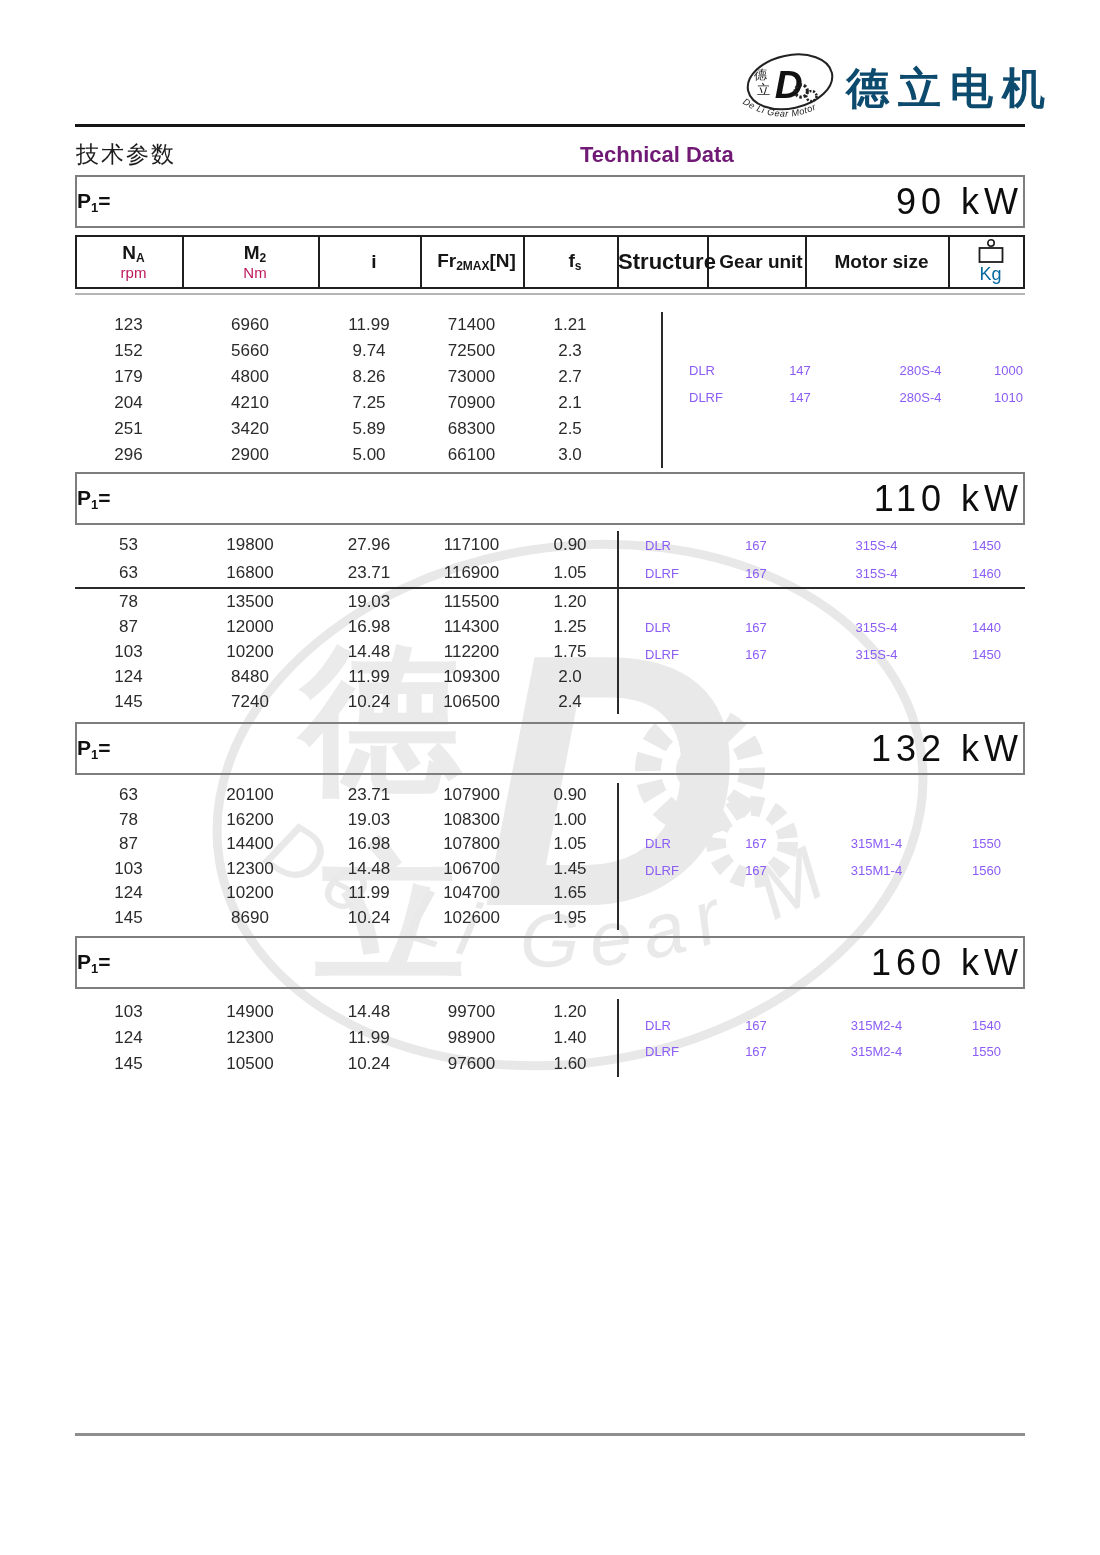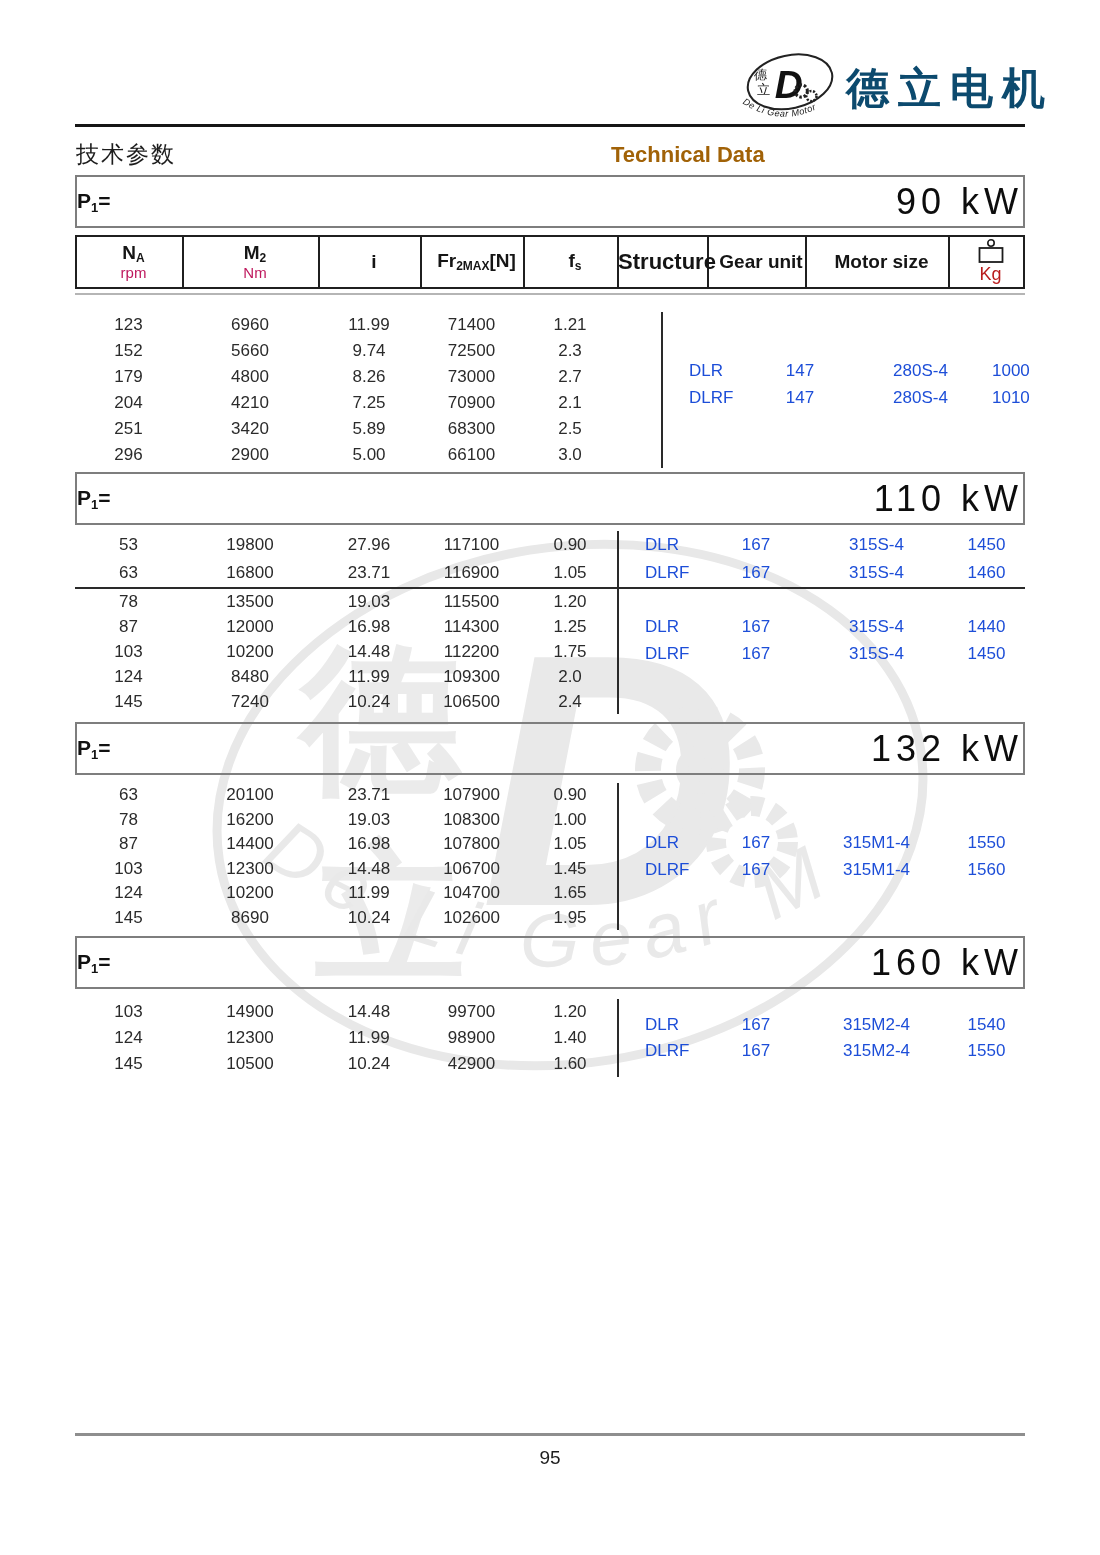--- a/index.html
+++ b/index.html
@@ -7,61 +7,61 @@
         font-family:"Liberation Sans",sans-serif;color:#222;overflow:hidden;margin:0 auto;}
   .page > *{position:absolute;z-index:1;}
   .wm{z-index:0;}
 
   
   .logo{top:48px;left:736px;width:106px;height:88px;}
   .brand{top:60px;left:846px;font-size:43px;font-weight:bold;letter-spacing:9px;
          white-space:nowrap;color:#0c4a6e;font-family:"DejaVu Serif","Liberation Serif",serif;}
   .top-rule{top:124px;left:75px;width:950px;height:3px;background:#161616;}
   .title-cn{top:139px;left:76px;font-size:23px;color:#1c1c1c;letter-spacing:2px;}
-  .title-en{top:142px;left:580px;font-size:22px;font-weight:bold;color:#a16207;margin-left:31px;}
+  .title-en{top:142px;left:580px;font-size:22px;font-weight:bold;color:#701a75;}
 
   
   .banner{left:75px;width:950px;height:53px;box-sizing:border-box;border:2px solid #7e7e7e;
           display:flex;align-items:center;justify-content:space-between;}
   .b90{top:175px;} .b110{top:472px;} .b132{top:722px;} .b160{top:936px;}
   .p1{font-weight:bold;font-size:21px;color:#111;}
   .p1 sub{font-size:13px;vertical-align:-4px;}
   .pw{font-size:36px;font-weight:normal;letter-spacing:5px;color:#0d0d0d;margin-left:1px;white-space:nowrap;}
 
   
   .thead{top:235px;left:75px;width:950px;height:54px;box-sizing:border-box;border:2px solid #1f1f1f;
          display:grid;grid-template-columns:107px 136px 102px 103px 94px 90px 98px 143px 1fr;}
   .hc{border-right:2px solid #1f1f1f;display:flex;flex-direction:column;align-items:center;
       justify-content:center;line-height:1.05;padding-left:8px;}
   .hc:last-child{border-right:none;}
   .hmain{font-weight:bold;font-size:19px;color:#151515;white-space:nowrap;}
   .hmain sub{font-size:12px;vertical-align:-3px;}
   .hsub{font-size:15px;color:#be185d;margin-top:1px;}
   .kgc{justify-content:flex-end;padding-bottom:3px;}
-  .kglabel{font-size:18px;color:#b91c1c;}
+  .kglabel{font-size:18px;color:#0369a1;}
   .thead-shadow{top:293px;left:75px;width:950px;height:2px;background:#b5b5b5;}
 
   
   .datasec{left:75px;width:950px;box-sizing:border-box;display:flex;}
   .s90{top:312px;height:156px;gap:44px;}
   .s110a{top:531px;height:58px;border-bottom:2px solid #2a2a2a;}
   .s110b{top:589px;height:125px;}
   .s132{top:783px;height:147px;}
   .s160{top:999px;height:78px;}
   .gleft{width:542px;display:flex;flex-direction:column;}
   .gright{width:408px;box-sizing:border-box;border-left:2px solid #2a2a2a;
           display:flex;flex-direction:column;justify-content:center;}
   .s90 .gright{padding-bottom:12px;}
   .s110b .gright{padding-bottom:22px;}
   .drow{flex:1;display:grid;grid-template-columns:107px 136px 102px 103px 94px;align-items:center;}
   .dc{text-align:center;font-size:17px;color:#2b2b2b;}
   .urow{height:27px;display:grid;grid-template-columns:88px 98px 143px 1fr;align-items:center;}
   .s110a .urow{height:28px;}
   .s160 .urow{height:26px;}
-  .uc{text-align:center;font-size:17px;color:#1d4ed8;}
+  .uc{text-align:center;font-size:13px;color:#8b5cf6;}
   .ustruct{text-align:left;padding-left:26px;}
 
   
   .footrule{top:1433px;left:75px;width:950px;height:3px;background:#8e8e8e;}
   .pagenum{top:1447px;left:75px;width:950px;text-align:center;font-size:19px;color:#1e1e1e;}
 </style>
 </head>
 <body>
 
 <div class="page">
@@ -411,21 +411,21 @@
           <span class="dc">12300</span>
           <span class="dc">11.99</span>
           <span class="dc">98900</span>
           <span class="dc">1.40</span>
         </div>
 
         <div class="drow">
           <span class="dc">145</span>
           <span class="dc">10500</span>
           <span class="dc">10.24</span>
-          <span class="dc">42900</span>
+          <span class="dc">97600</span>
           <span class="dc">1.60</span>
         </div>
       </div>
     <div class="gright">
 
         <div class="urow">
           <span class="uc ustruct">DLR</span>
           <span class="uc">167</span>
           <span class="uc">315M2-4</span>
           <span class="uc">1540</span>
@@ -434,15 +434,14 @@
         <div class="urow">
           <span class="uc ustruct">DLRF</span>
           <span class="uc">167</span>
           <span class="uc">315M2-4</span>
           <span class="uc">1550</span>
         </div>
       </div>
   </section>
 
   <div class="footrule"></div>
-  <div class="pagenum">95</div>
 
 </div>
 
 </body></html>

